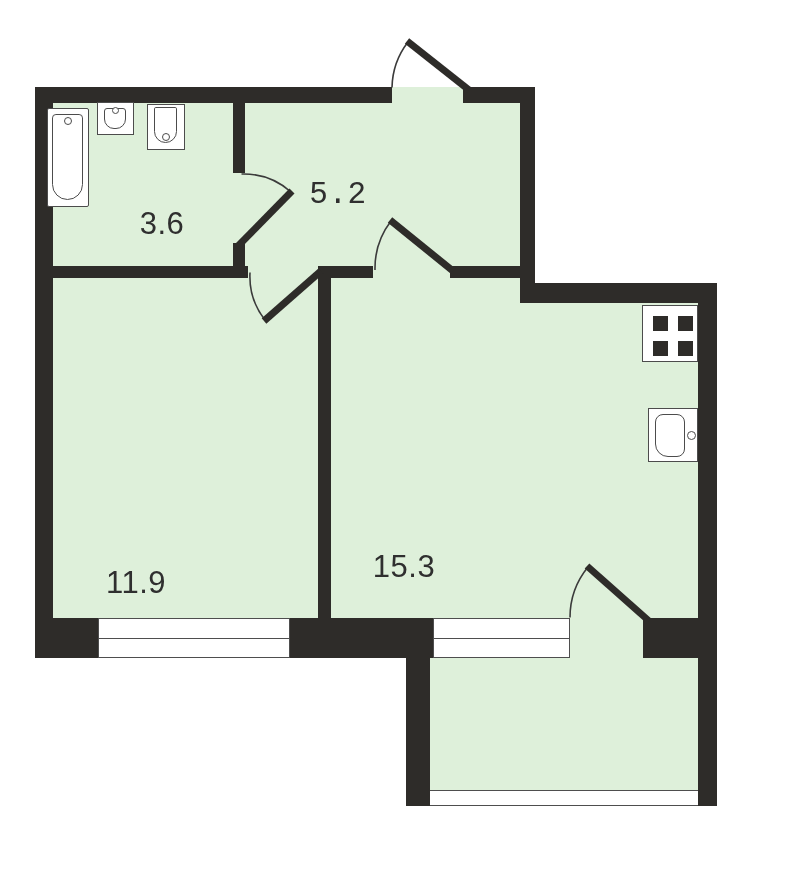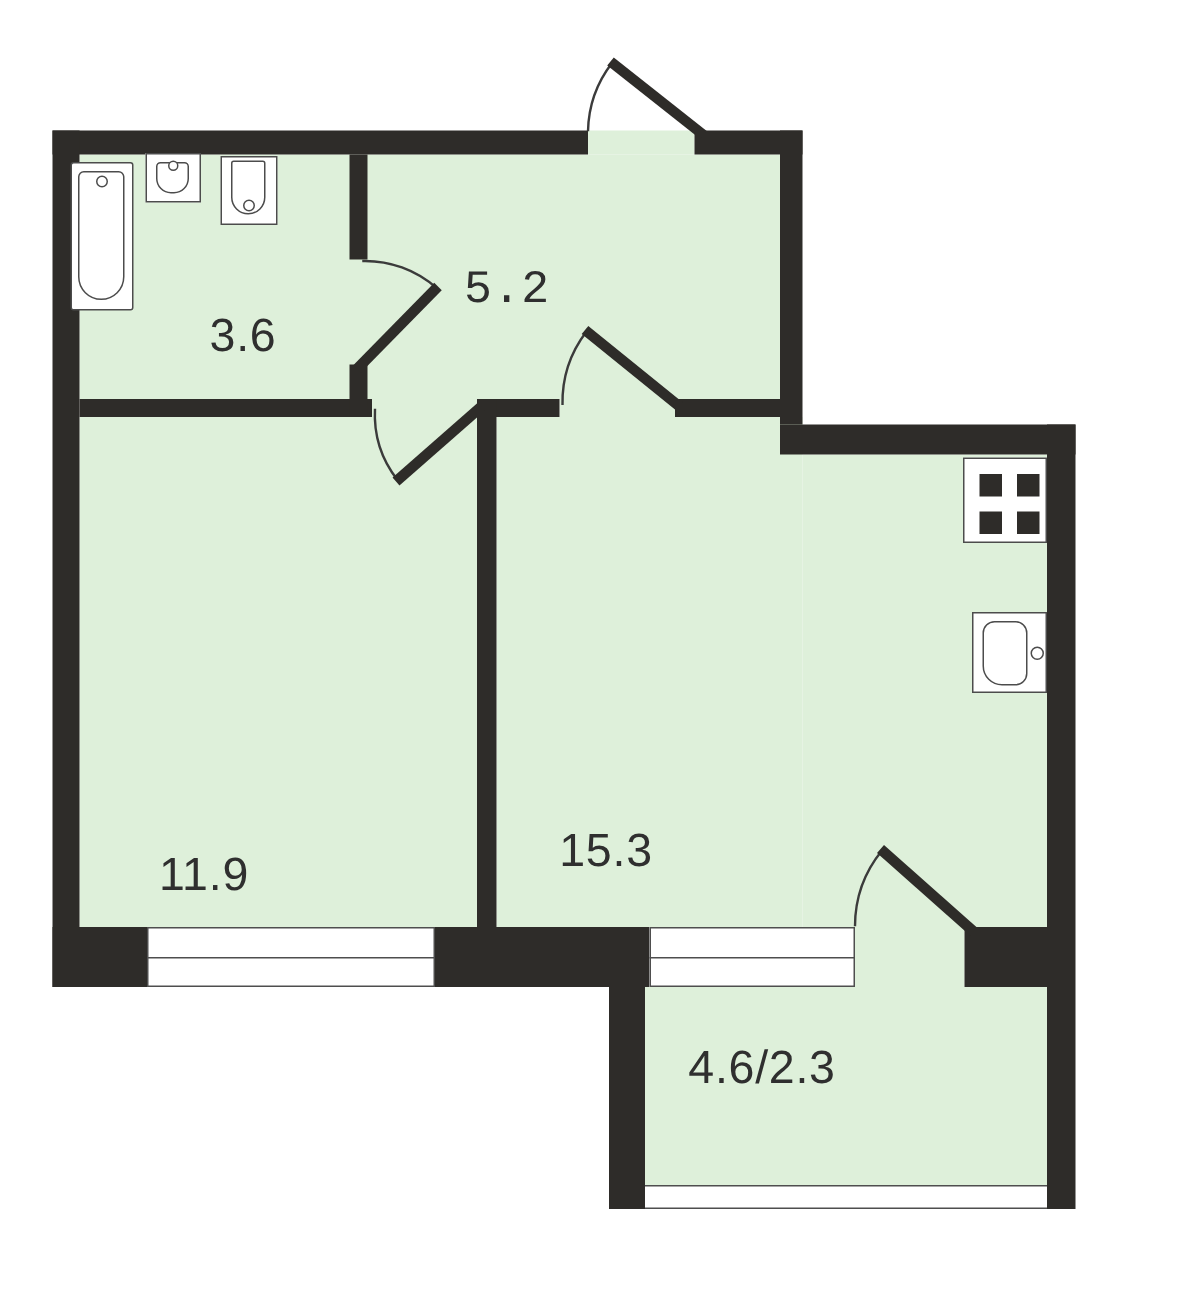--- a/index.html
+++ b/index.html
@@ -111,16 +111,15 @@
   </div>
   <div class="fix" style="left:648px;top:408px;width:50px;height:54px;">
     <div class="inner" style="left:6px;top:5px;width:30px;height:43px;border-radius:8px 8px 8px 13px;"></div>
     <div class="dot" style="left:38px;top:22px;width:9px;height:9px;"></div>
   </div>
 
   <div class="lbl" style="left:162px;top:224px;">3.6</div>
   <div class="lbl" style="left:338px;top:194px;font-family:Liberation Mono, monospace;">5.2</div>
   <div class="lbl" style="left:136px;top:547px;margin-top:36px;">11.9</div>
   <div class="lbl" style="left:404px;top:567px;">15.3</div>
-  <div class="lbl" style="left:508px;top:712px;">4.6/2.3</div>
 
 
 </div>
 
 </body></html>

